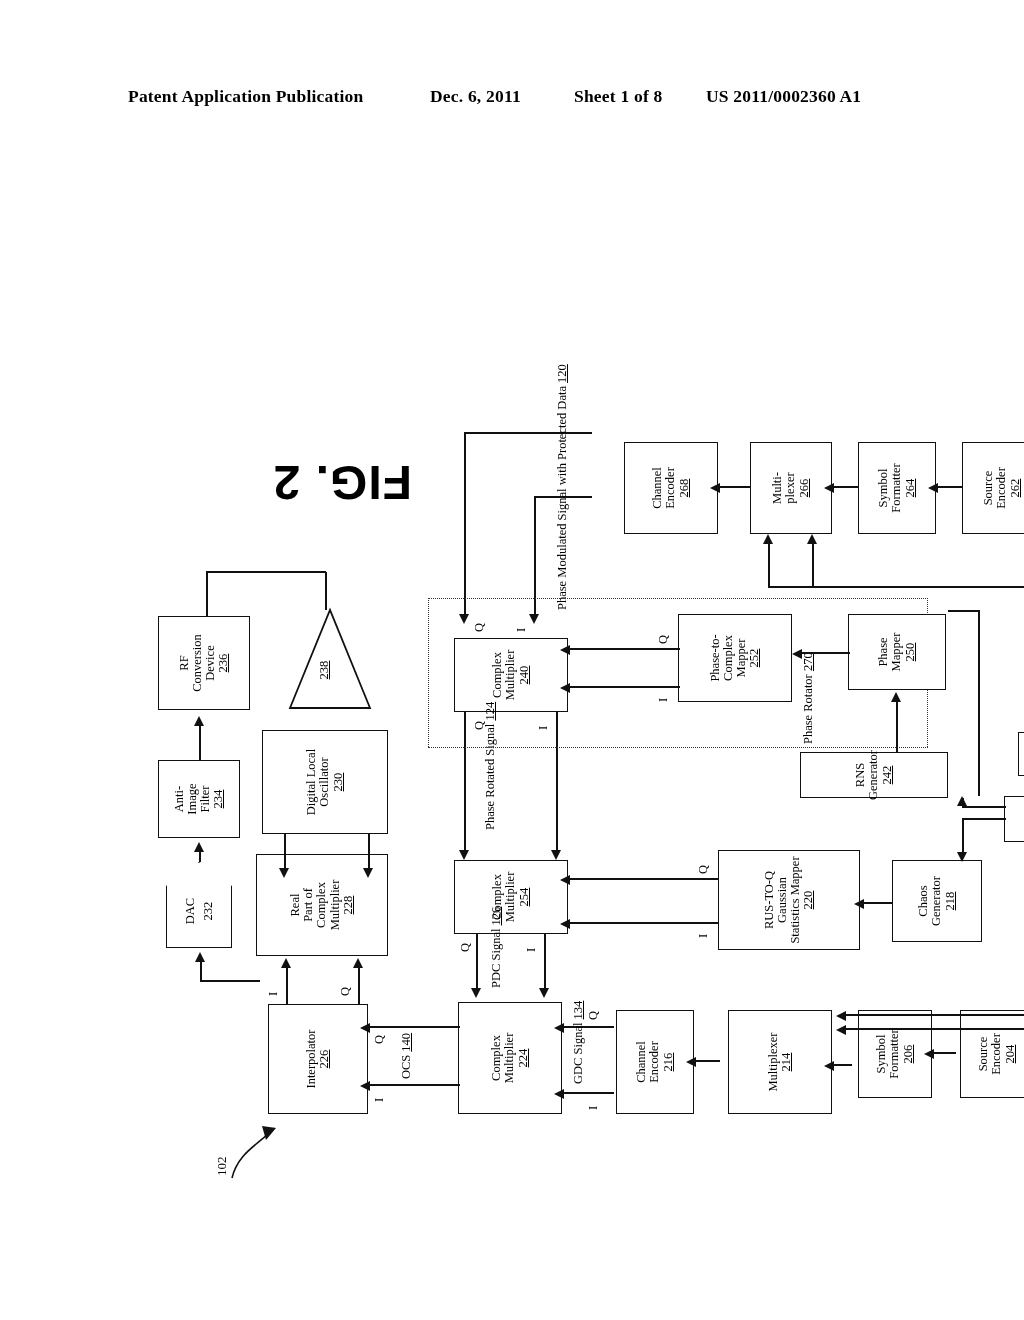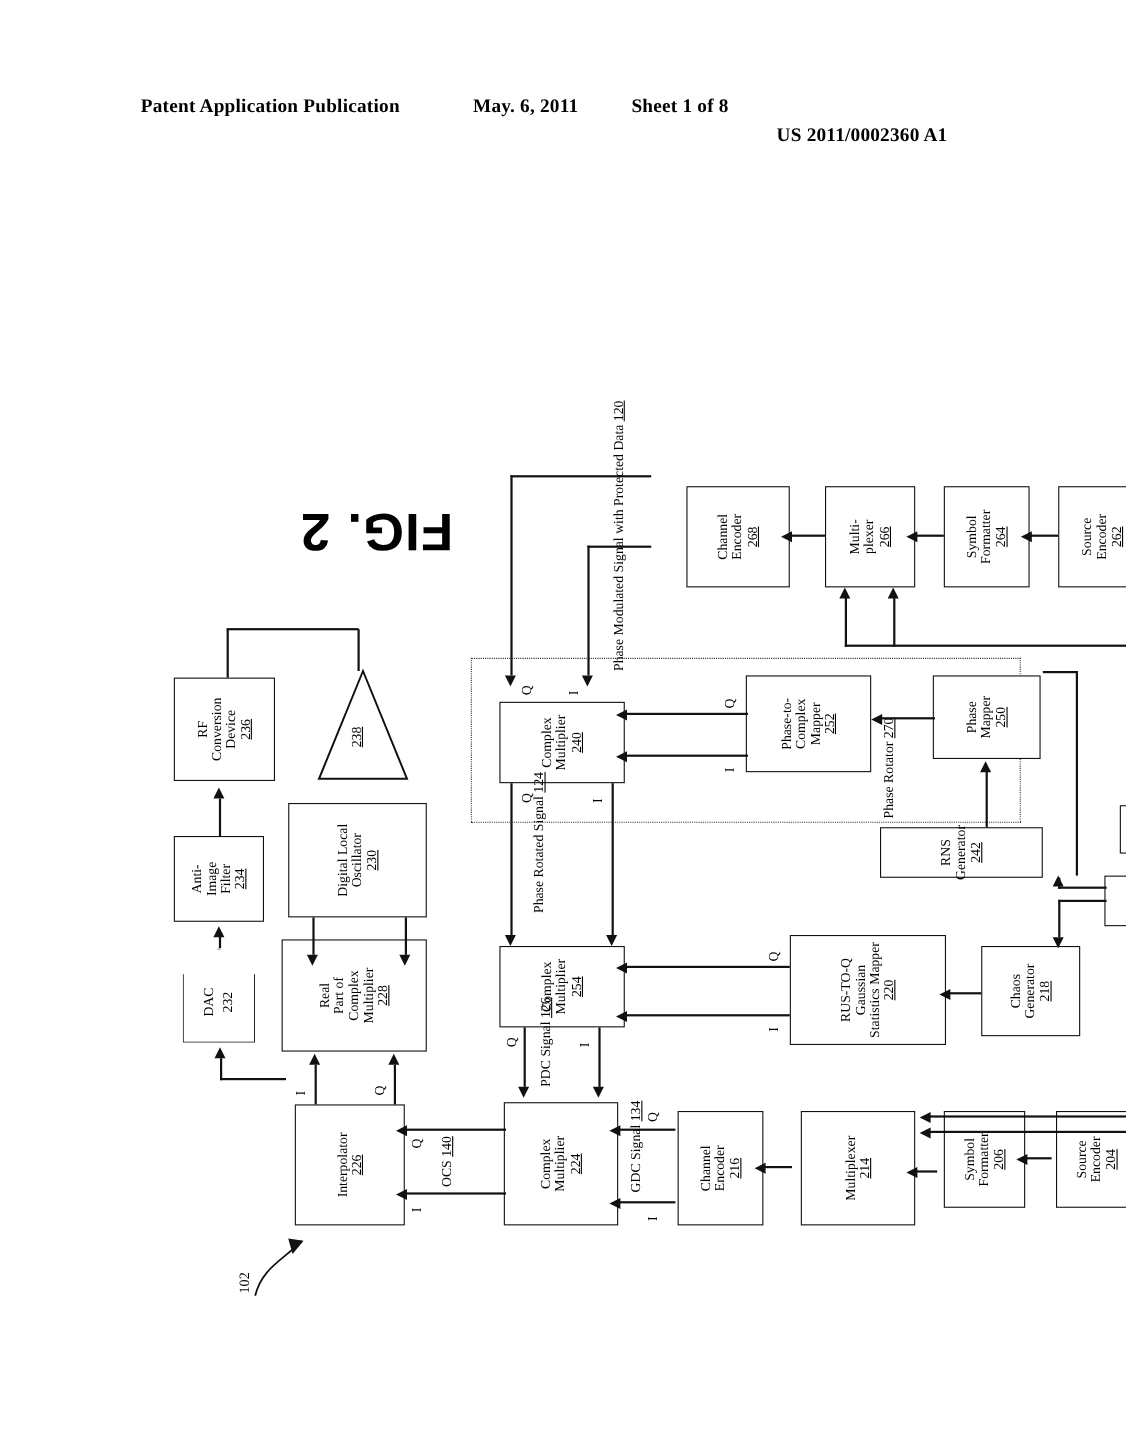--- a/index.html
+++ b/index.html
@@ -6,21 +6,21 @@
   body{width:1024px;height:1320px;font-family:"Liberation Serif",serif;color:#000;position:relative;overflow:hidden;}
 
   #sheet{position:absolute;left:0;top:0;width:1024px;height:1320px;}
 
   
   #hdr{position:absolute;left:0;top:86px;width:827px;height:30px;text-align:center;}
   #hdr span{position:absolute;font-weight:bold;font-size:17.5px;letter-spacing:.2px;white-space:nowrap;}
   #hdr .h1{left:128px;}
   #hdr .h2{left:430px;}
   #hdr .h3{left:574px;}
-  #hdr .h4{left:706px;margin-top:26px;}
+  #hdr .h4{left:706px;}
 
   
   
   #fig{
     position:absolute;
     width:1100px;height:680px;
     left:-38px;  top:320px;
     transform:rotate(-90deg);
     transform-origin:550px 340px;
     margin-left:0;
@@ -63,21 +63,21 @@
 
   #refnum{position:absolute;font-size:13px;}
 </style>
 </head>
 <body>
 
 <div id="sheet">
 
   <div id="hdr">
     <span class="h1">Patent Application Publication</span>
-    <span class="h2">May. 6, 2011</span>
+    <span class="h2">Dec. 6, 2011</span>
     <span class="h3">Sheet 1 of 8</span>
     <span class="h4">US 2011/0002360 A1</span>
   </div>
 
   <div id="figwrap">
   <div id="fig">
 
     <div id="refnum" style="left:34px;top:42px;">102</div>
     <svg style="position:absolute;left:24px;top:52px;width:90px;height:62px;">
       <path d="M8,8 C34,14 42,36 58,50" stroke="#111" stroke-width="1.6" fill="none"></path>

